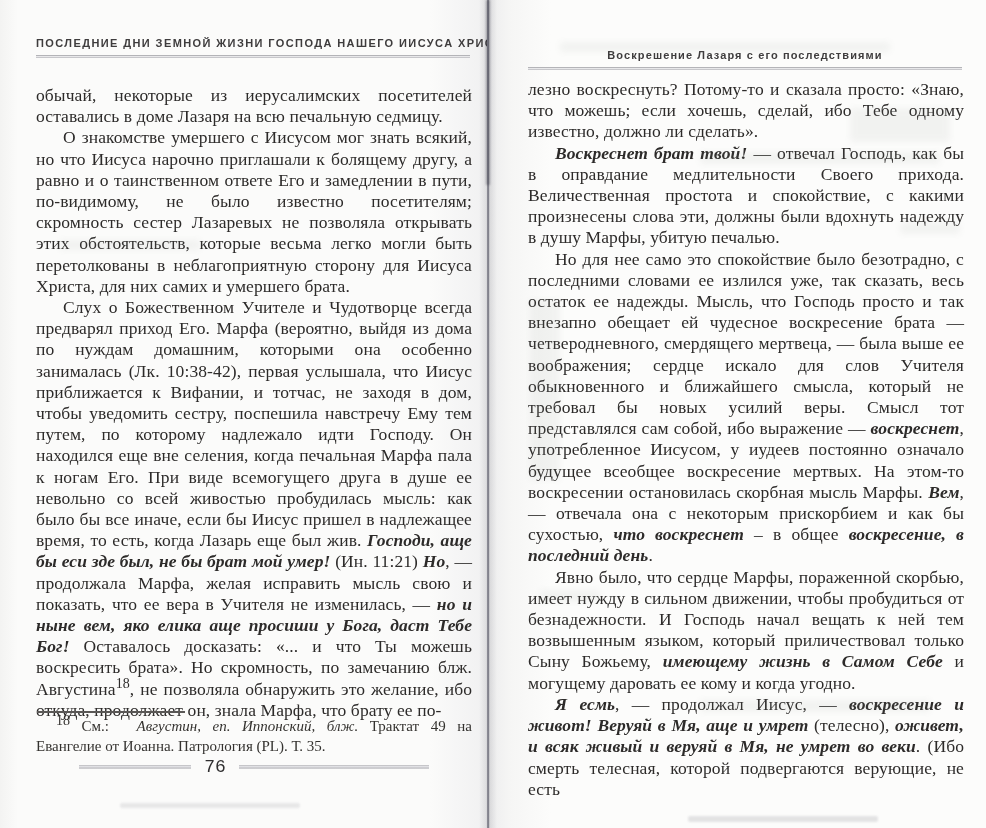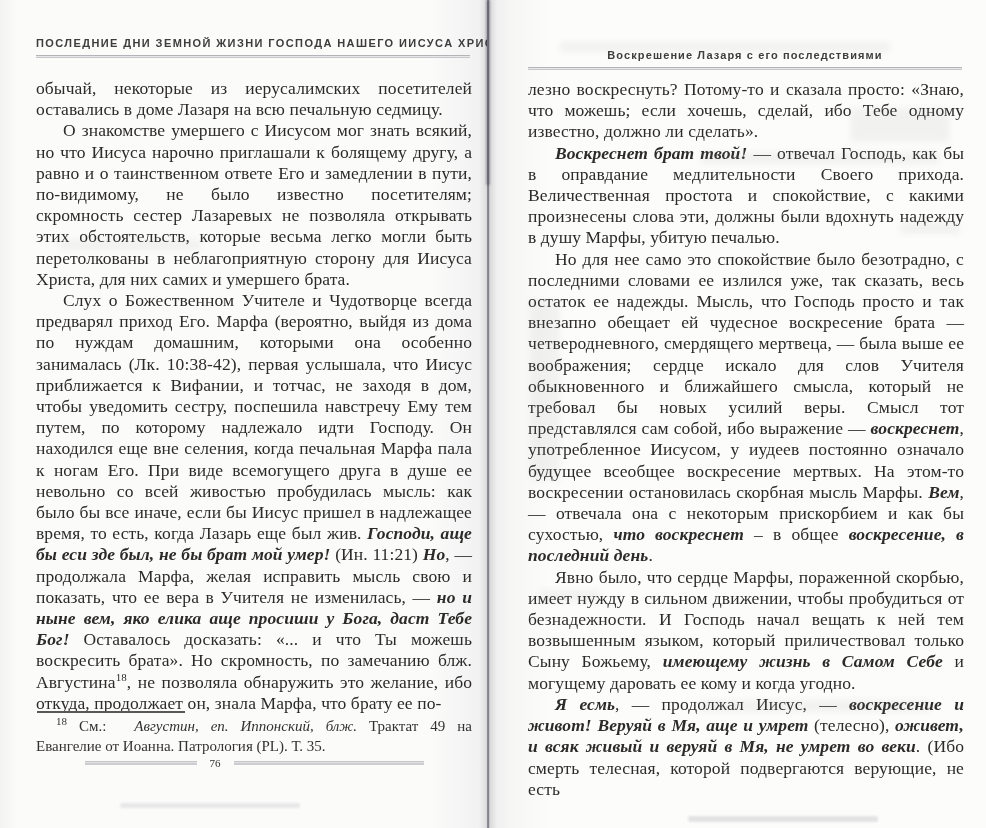--- a/index.html
+++ b/index.html
@@ -48,29 +48,29 @@
     background:linear-gradient(#b4b4b8 0 1px, #e8e8ea 1px 2px, #c7c7cb 2px 3px);
   }
   .page-left .head-rule { left:36px; top:55px; }
   .page-right .head-rule { left:41px; top:67px; }
 
   .text-block {
     position:absolute; width:436px;
     font-size:17.5px; line-height:21.2px; text-align:justify;
     color:#2d2b2a; letter-spacing:0.1px;
   }
-  .page-left .text-block { left:36px; top:78px; }
+  .page-left .text-block { left:36px; top:85px; }
   .page-right .text-block { left:41px; top:79px; }
   .para { margin:0; }
   .para.indent { text-indent:27px; }
   .text-block.spaced .para + .para { }
   .seg-n { font-style:normal; }
   .seg-bi { font-weight:700; font-style:italic; }
   .seg-i { font-style:italic;margin-left:16px; }
-  .text-block sup, .footnote sup { font-size:11px; line-height:0; }
+  .text-block sup, .footnote sup { font-size:14px; line-height:0; }
 
   .footnote-sep {
     position:absolute; left:37px; top:711px; width:148px; height:1.5px;
     background:#5a5856;
   }
   .footnote {
     position:absolute; left:36px; top:717px; width:436px;
     font-size:15px; line-height:19.8px; text-align:justify; color:#34322f;
   }
   .footnote .para.indent { text-indent:20px; }
@@ -82,21 +82,21 @@
   .page-left .page-footer { left:36px; top:757px; }
   .page-right .page-footer { left:41px; top:765px; }
   .foot-rule {
     height:4px;
     background:linear-gradient(#c0c0c4 0 1px, #dedee2 1px 2px, #c8c8cc 2px 4px);
     opacity:0.9;
   }
   .foot-rule.short { width:112px; }
   .foot-rule.long { width:190px; }
   .page-number {
-    font-family:Liberation Serif, serif; font-size:11px; color:#302f30;
+    font-family:Liberation Mono, monospace; font-size:18px; color:#302f30;
   }
 
   
   .ghost { position:absolute; background:#8e968e; opacity:0.09; filter:blur(3px); border-radius:2px; }
   .smudge { position:absolute; background:#9a9aa0; opacity:0.35; filter:blur(1px); border-radius:2px; }
 </style>
 </head>
 <body>
 
 <div class="spread">

